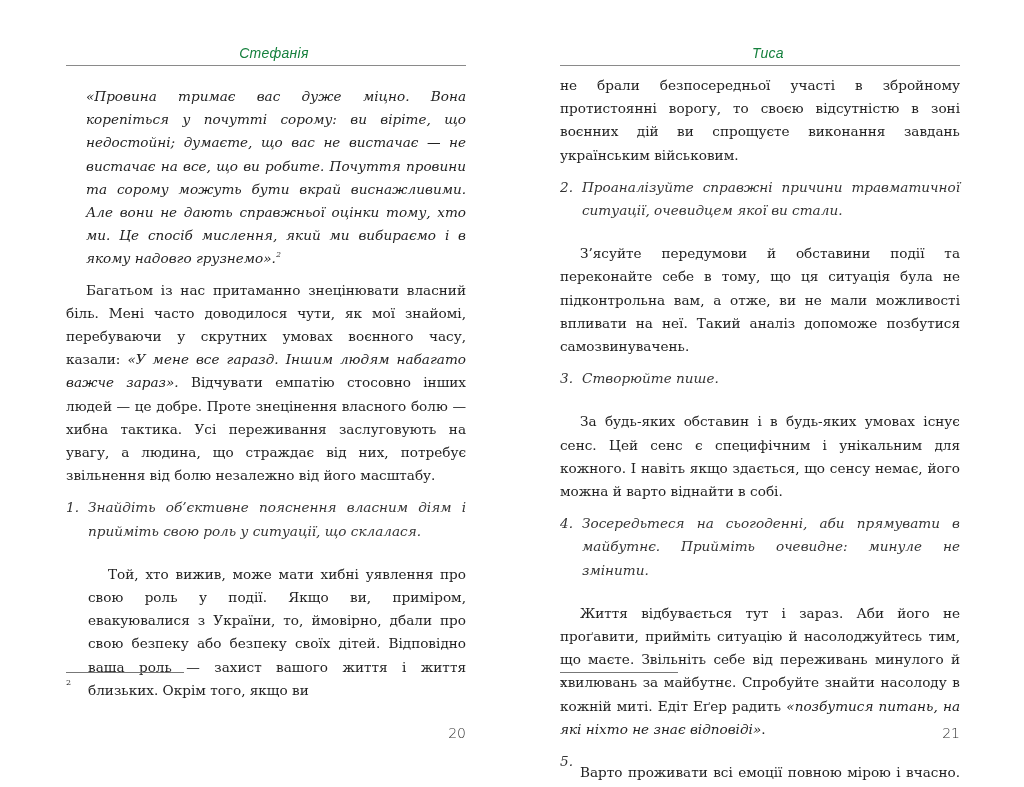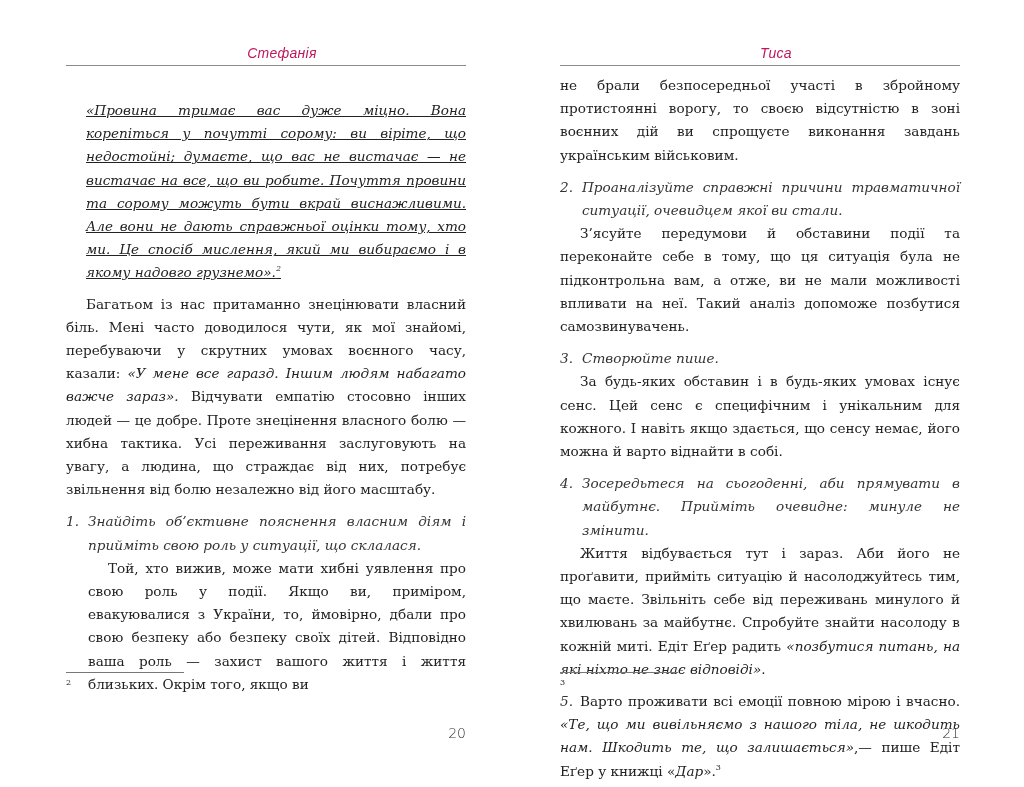--- a/index.html
+++ b/index.html
@@ -1,29 +1,29 @@
 <!DOCTYPE html>
 <html><head>
   <meta charset="utf-8">
   <style>
     html, body { margin: 0; padding: 0; background: #ffffff; }
     body { width: 1024px; height: 787px; position: relative; overflow: hidden; color: #222; font-family: "DejaVu Serif", serif; }
     .page { position: absolute; top: 0; width: 400px; height: 787px; }
     .page.left { left: 66px; }
     .page.right { left: 560px; }
-    .running-head { position: absolute; top: 45px; left: 16px; width: 400px; text-align: center; font-family: "Liberation Sans", sans-serif; font-style: italic; font-size: 14px; color: #be185d; letter-spacing: 0.3px; }
+    .running-head { position: absolute; top: 45px; left: 8px; width: 400px; text-align: center; font-family: "Liberation Sans", sans-serif; font-style: italic; font-size: 14px; color: #15803d; letter-spacing: 0.3px; }
     .head-rule { position: absolute; top: 65px; left: 0; width: 400px; height: 1px; background: #8a8a8a; }
     .body { position: absolute; top: 74px; left: 0; width: 400px; font-size: 13.6px; line-height: 23.2px; text-align: justify; }
     .right .body { top: 74px; }
     p { margin: 0; text-indent: 20px; }
     p.noindent { text-indent: 0; }
-    .quote { margin: 25px 0 8px 0; padding-left: 20px; font-style: italic; text-indent: 0; text-decoration: underline; }
+    .quote { margin: 11px 0 8px 0; padding-left: 20px; font-style: italic; text-indent: 0; }
     .item { margin-top: 9px; padding-left: 22px; position: relative; font-style: italic; color: #333; }
     .item .num { position: absolute; left: 0; font-style: italic; }
-    .item-body { padding-left: 22px; text-indent: 20px; }
+    .item-body { padding-left: 22px; text-indent: 20px; margin-top: 20px; }
     .item-body.cont { padding-left: 0; text-indent: 0; }
     em { font-style: italic; }
     sup { font-size: 8px; vertical-align: super; line-height: 0; }
     .fn-rule { position: absolute; top: 672px; left: 0; width: 118px; height: 1px; background: #777; }
     .footnote { position: absolute; top: 676px; left: 0; width: 400px; font-size: 11.4px; line-height: 18px; text-align: justify; padding-left: 20px; box-sizing: border-box; }
     .footnote .fn-mark { position: absolute; left: 0; top: -2px; font-size: 8px; }
     .folio { position: absolute; top: 725px; left: 0; width: 400px; text-align: right; font-size: 14px; color: #333; font-family: "DejaVu Sans", sans-serif; font-weight: 300; }
   </style>
 </head>
 <body>

